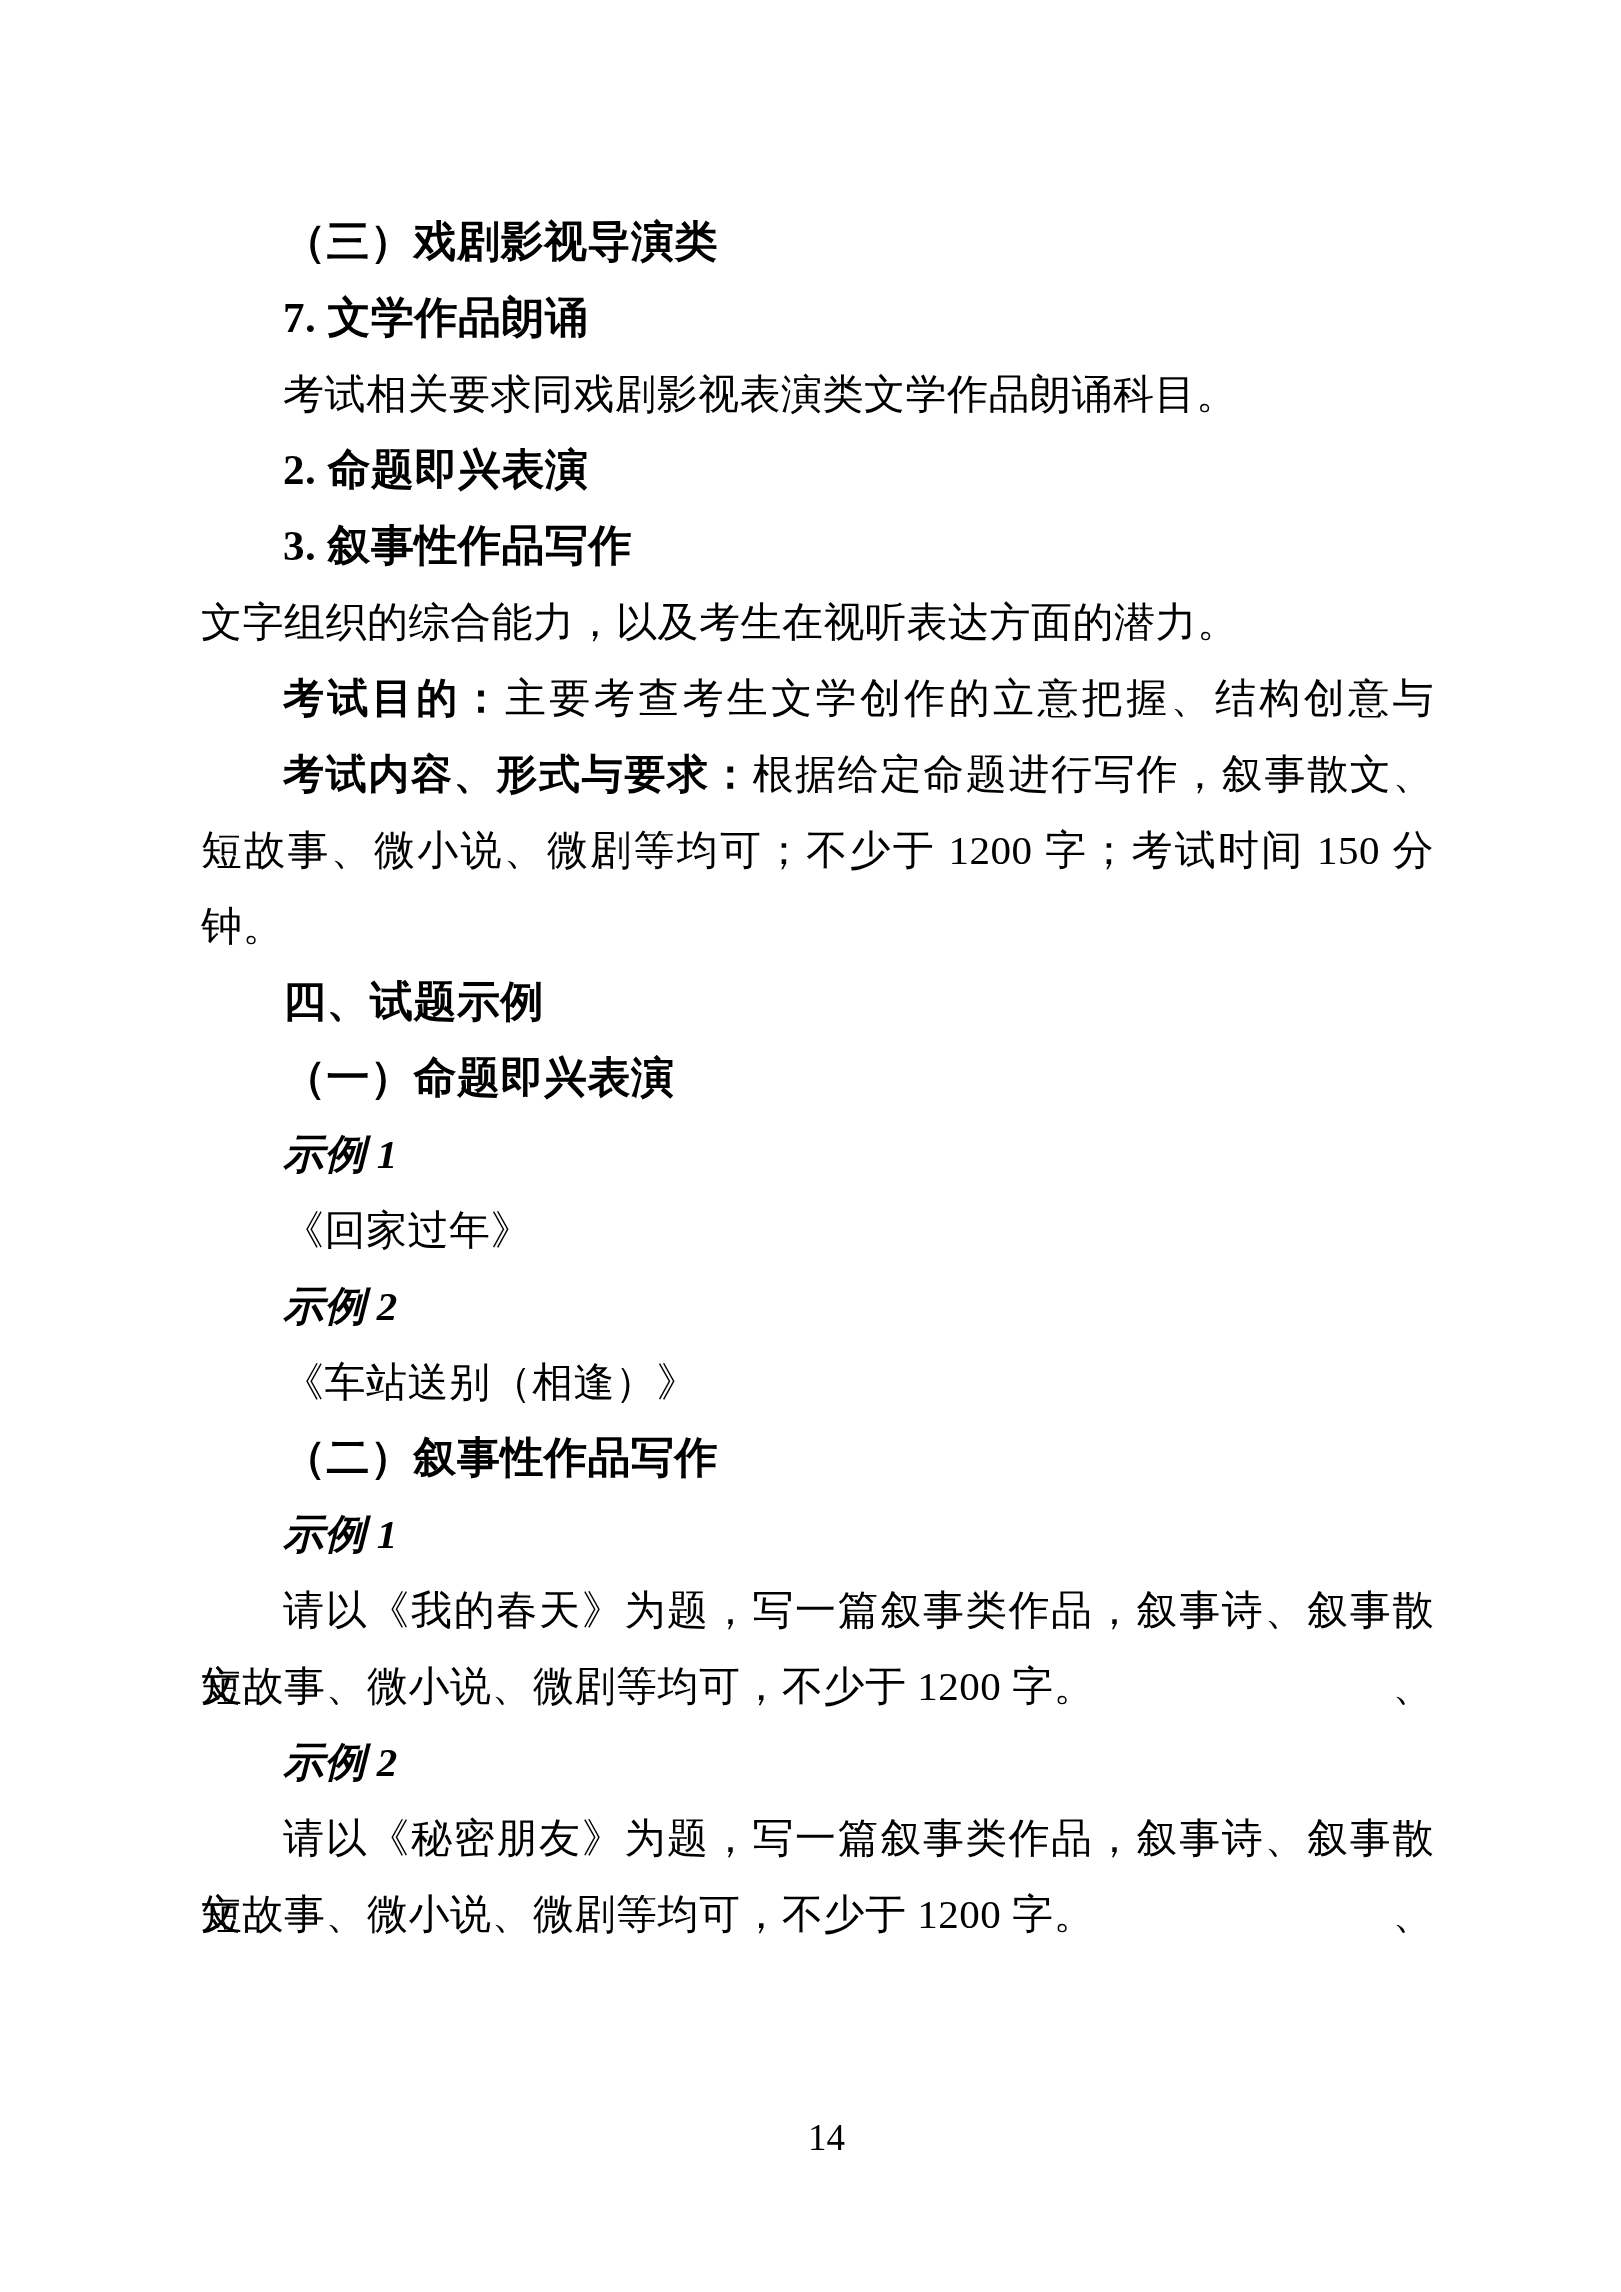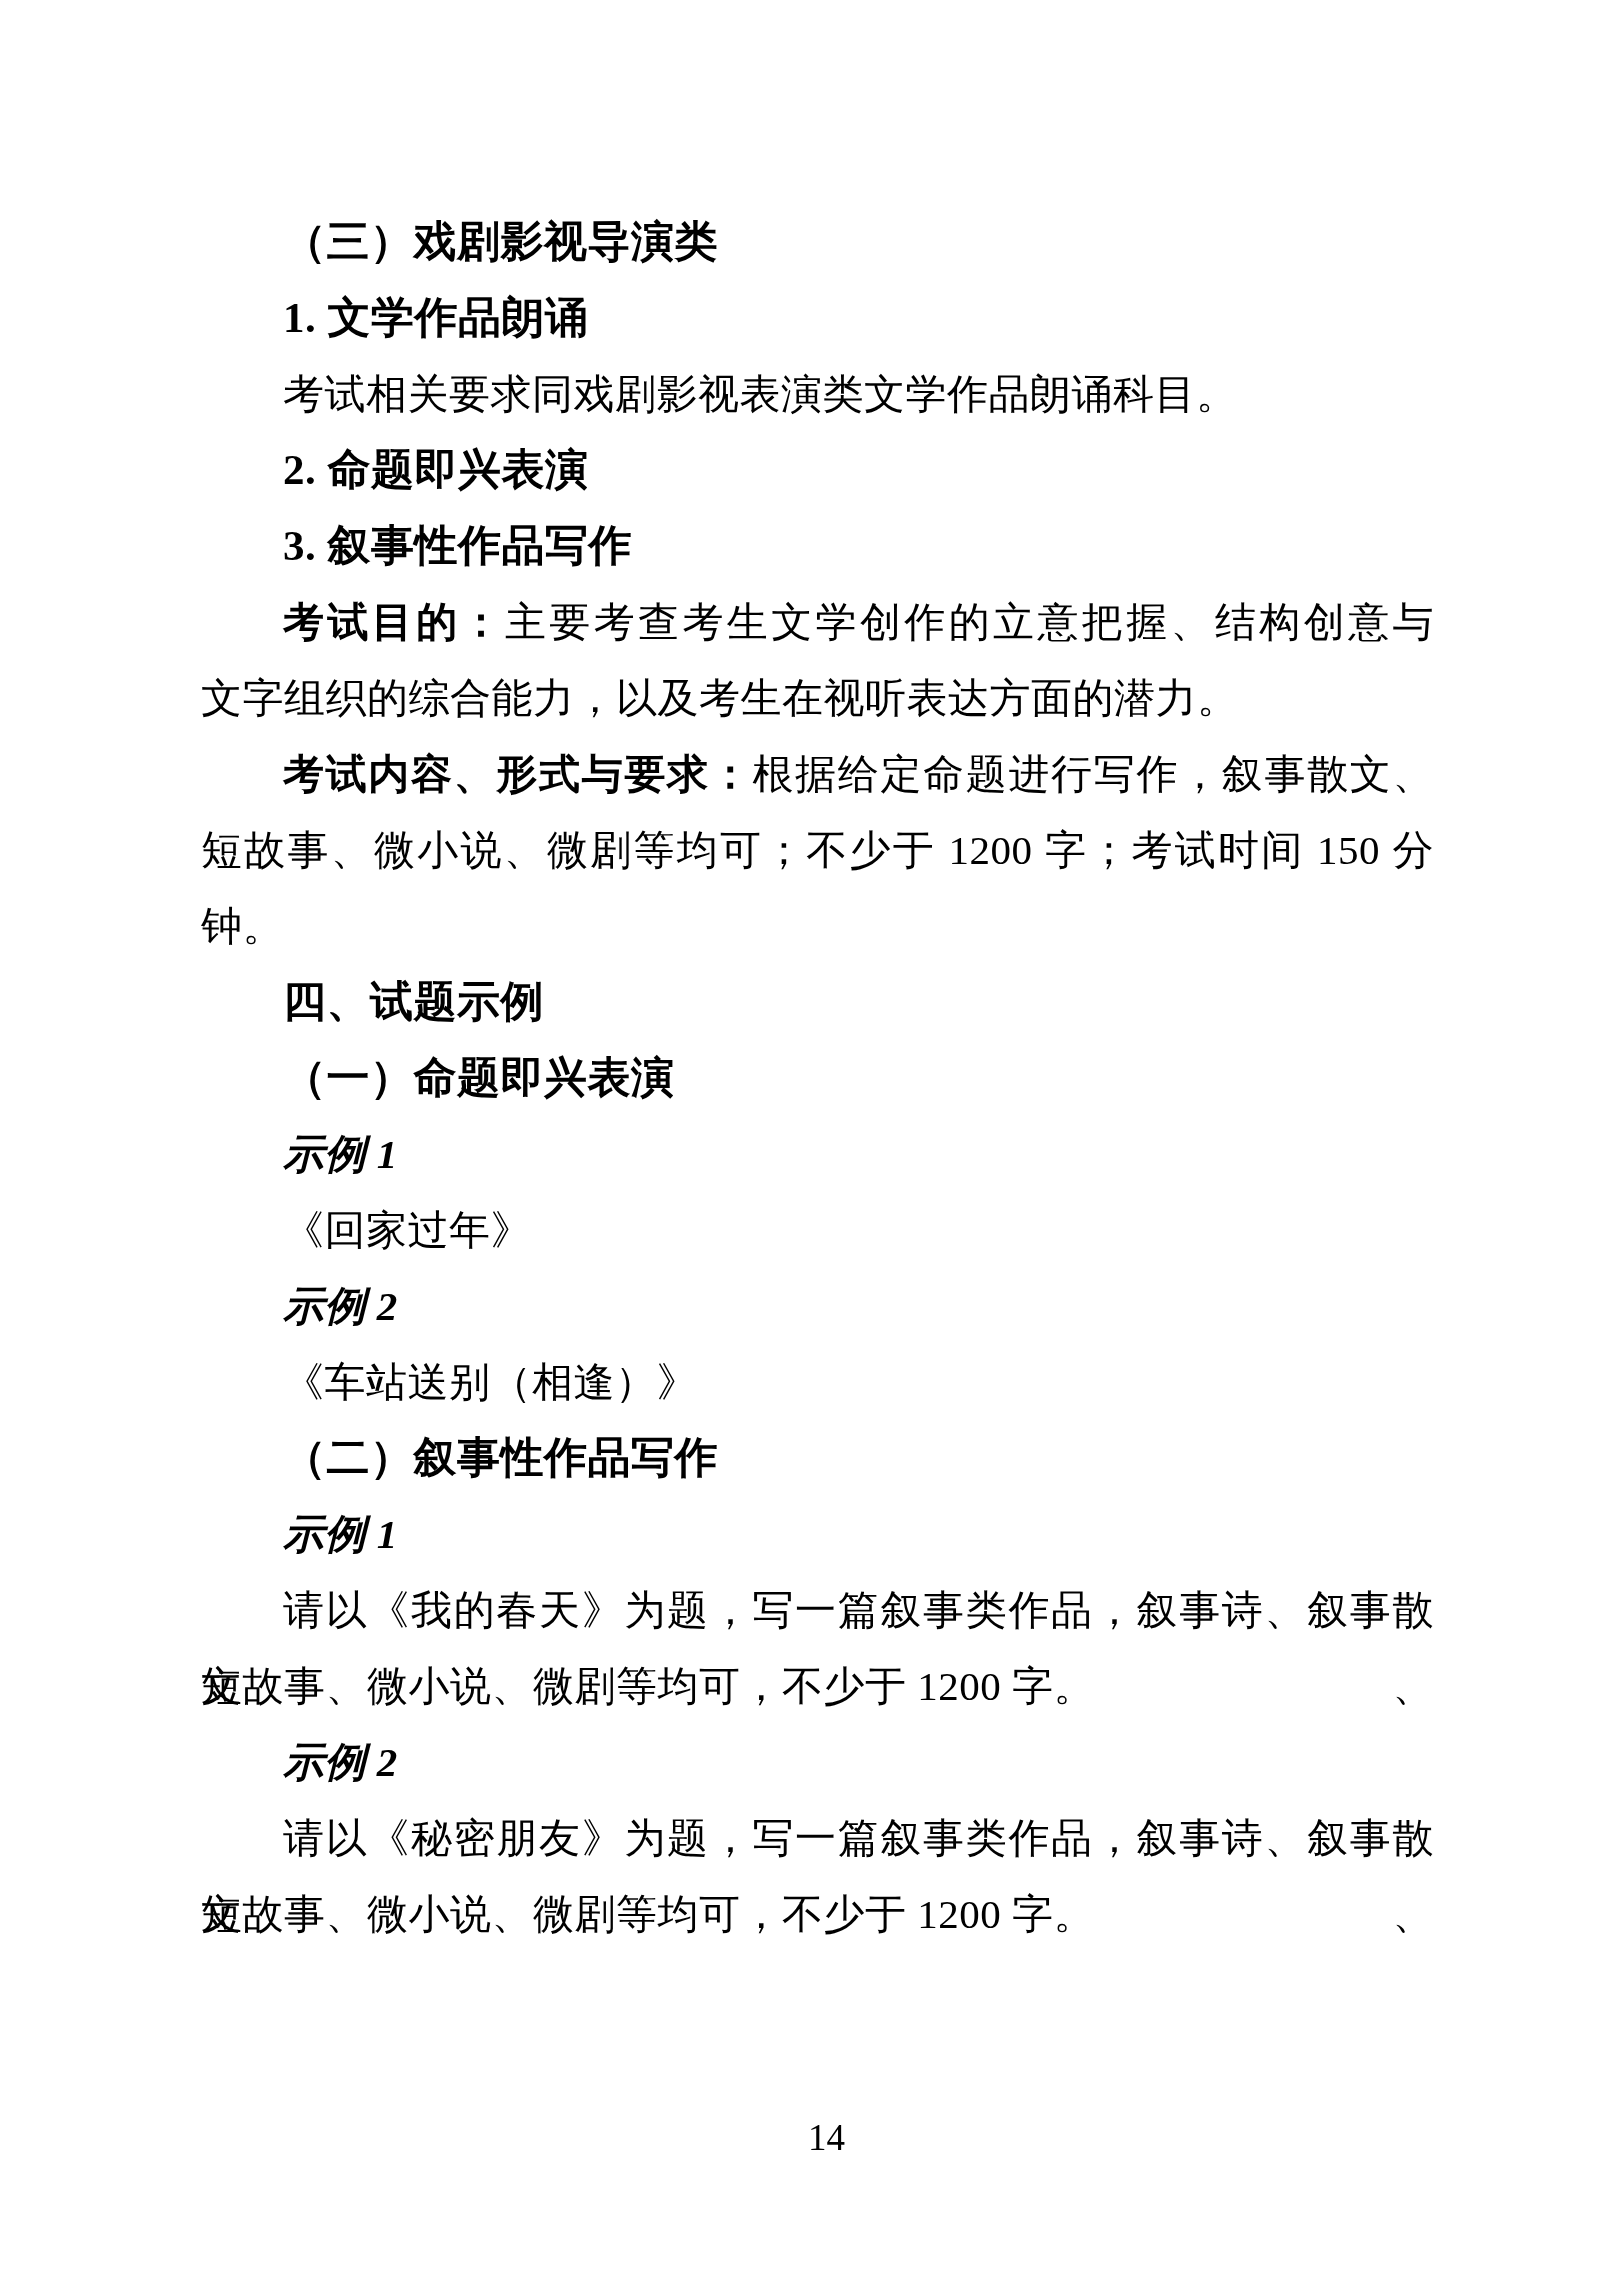--- a/index.html
+++ b/index.html
@@ -62,26 +62,26 @@
     text-align: center;
     font-size: 37px;
   }
 </style>
 </head>
 <body>
 
 <div class="page">
   <div class="doc-body">
       <div class="line heading indent"><span class="bold">（三）戏剧影视导演类</span></div>
-      <div class="line heading indent"><span class="bold">1. 文学作品朗诵</span></div>
+      <div class="line heading indent"><span class="bold">7. 文学作品朗诵</span></div>
       <div class="line body indent"><span>考试相关要求同戏剧影视表演类文学作品朗诵科目。</span></div>
       <div class="line heading indent"><span class="bold">2. 命题即兴表演</span></div>
       <div class="line heading indent"><span class="bold">3. 叙事性作品写作</span></div>
+      <div class="line body"><span>文字组织的综合能力，以及考生在视听表达方面的潜力。</span></div>
       <div class="line body indent stretch"><span class="bold">考试目的：</span><span>主要考查考生文学创作的立意把握、结构创意与</span></div>
-      <div class="line body"><span>文字组织的综合能力，以及考生在视听表达方面的潜力。</span></div>
       <div class="line body indent stretch"><span class="bold">考试内容、形式与要求：</span><span>根据给定命题进行写作，叙事散文、</span></div>
       <div class="line body stretch"><span>短故事、微小说、微剧等均可；不少于 1200 字；考试时间 150 分</span></div>
       <div class="line body"><span>钟。</span></div>
       <div class="line heading indent"><span class="bold">四、试题示例</span></div>
       <div class="line heading indent"><span class="bold">（一）命题即兴表演</span></div>
       <div class="line subheading indent"><span class="bold">示例 1</span></div>
       <div class="line body indent"><span>《回家过年》</span></div>
       <div class="line subheading indent"><span class="bold">示例 2</span></div>
       <div class="line body indent"><span>《车站送别（相逢）》</span></div>
       <div class="line heading indent"><span class="bold">（二）叙事性作品写作</span></div>

